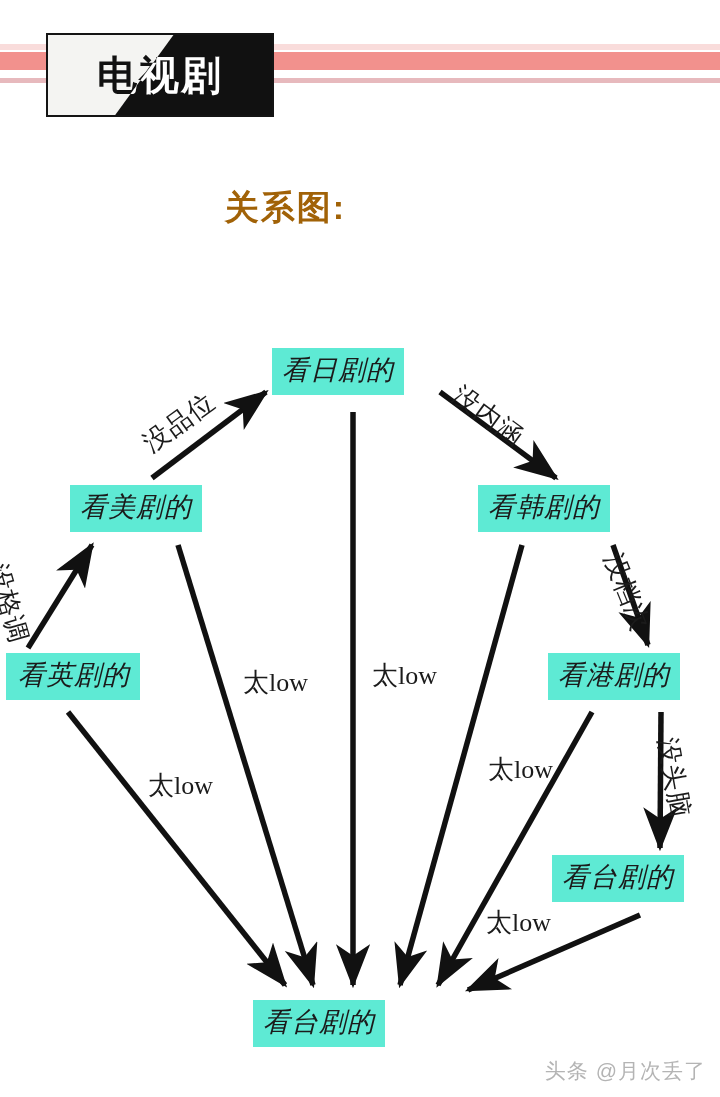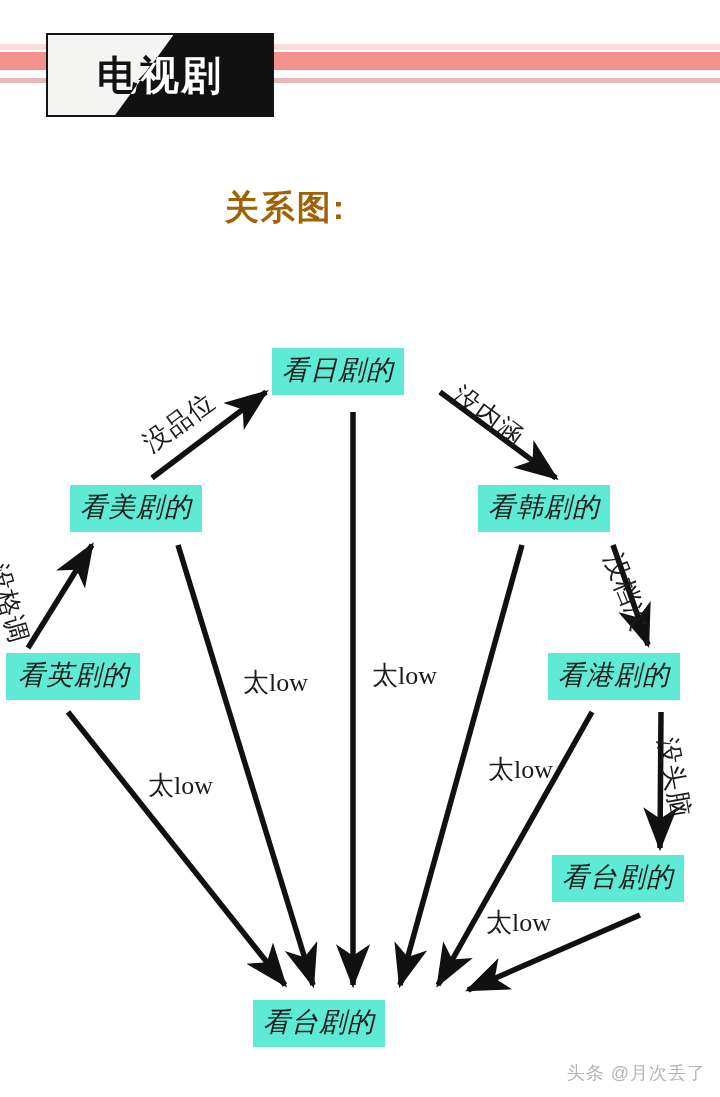--- a/index.html
+++ b/index.html
@@ -140,21 +140,21 @@
   .edge-label.cn {
     font-family: "Liberation Serif", "DejaVu Serif", serif;
     letter-spacing: 1px;
   }
 
   
   #watermark {
     position: absolute;
     right: 14px;
     bottom: 12px;
-    font-size: 18px;
+    font-size: 21px;
     color: #b4b4b4;
     letter-spacing: 1px;
     font-family: "Liberation Sans", "DejaVu Sans", sans-serif;
   }
 </style>
 </head>
 <body>
 
 <div id="header">
   <div class="stripe-faint"></div>

